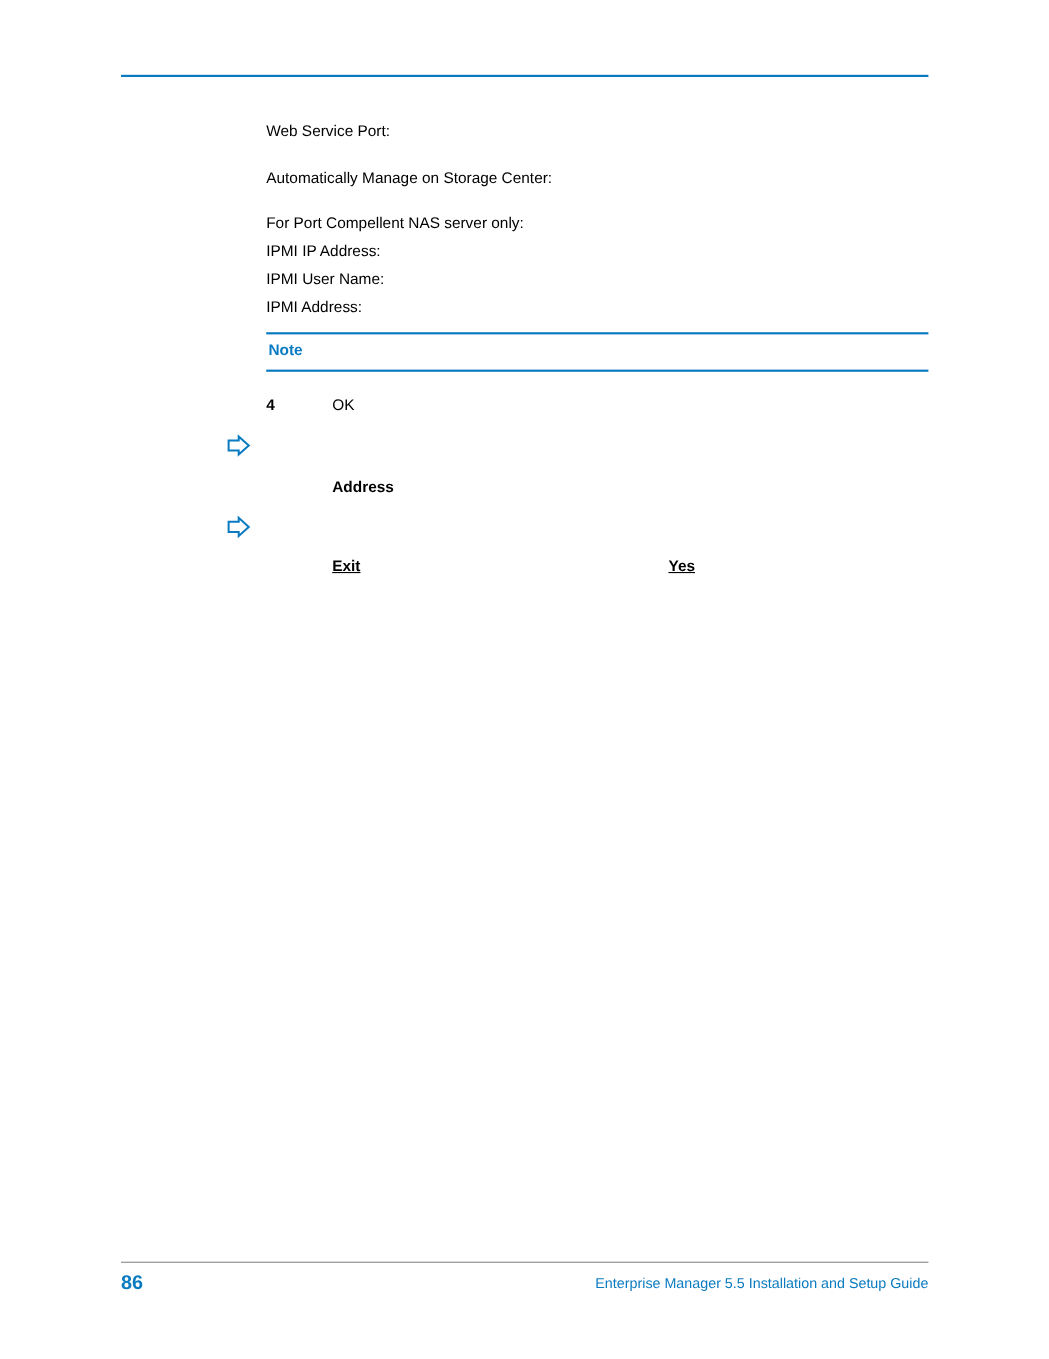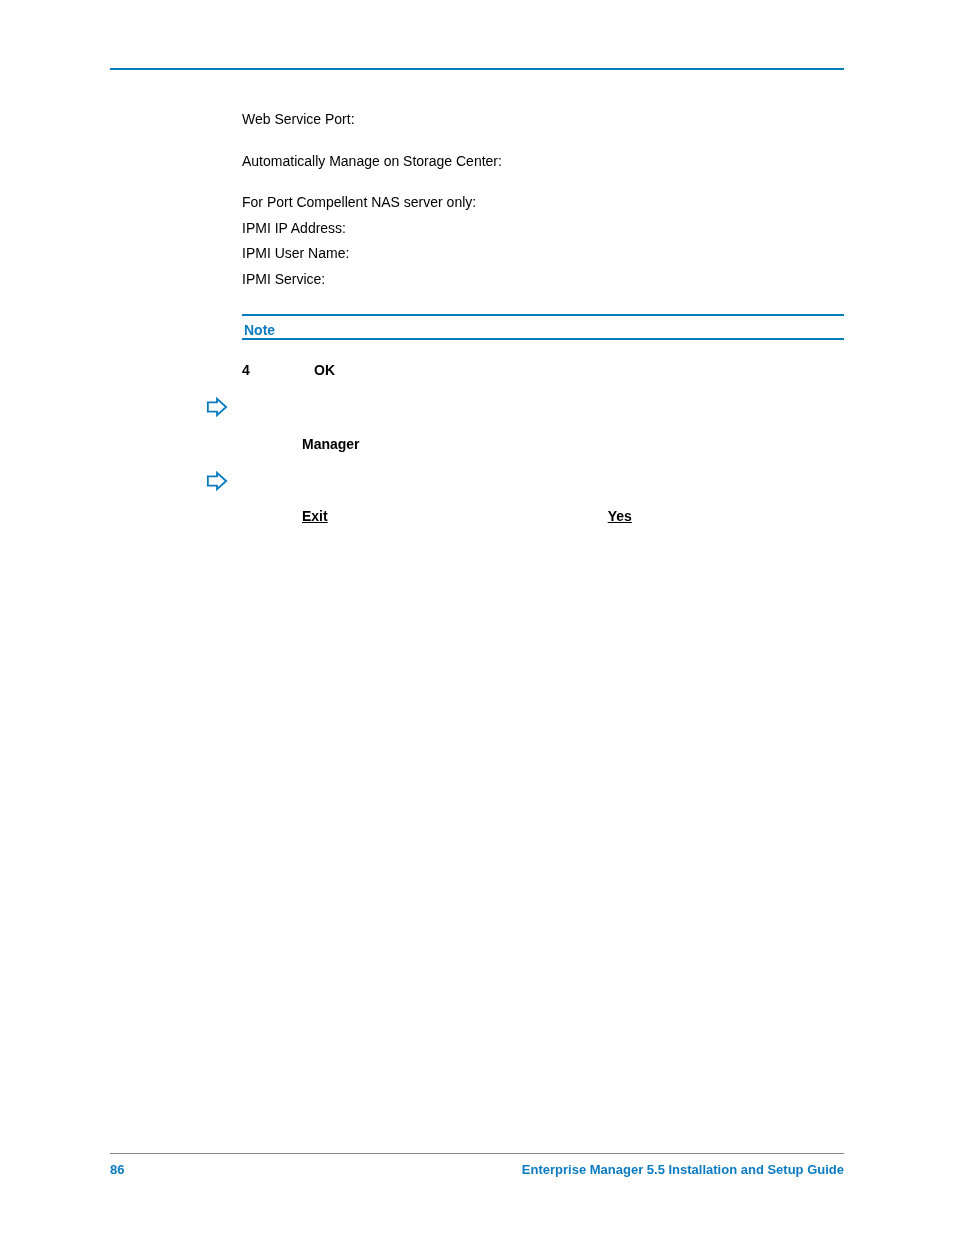--- a/index.html
+++ b/index.html
@@ -29,41 +29,40 @@
   }
   .field-row {
     font-weight: normal;
     margin-bottom: 6px;
     line-height: 1.4;
   }
   .field-row.gap-top {
     margin-top: 22px;
   }
   .note-box {
-    margin-top: 24px;
+    margin-top: 12px;
     border-top: 2px solid #0b7bc1;
     border-bottom: 2px solid #0b7bc1;
-    padding: 6px 0 0 2px;
+    padding: 6px 0 10px 2px;
   }
   .note-label {
     color: #0b7bc1;
     font-weight: bold;
     font-size: 14px;
   }
   .step-row {
     display: flex;
     margin-top: 22px;
   }
   .step-num {
     font-weight: bold;
     width: 60px;
   }
   .step-text {
-    font-weight: bold;
-    margin-left: 12px;
+    font-weight: normal;
   }
   .arrow-section {
     display: flex;
     align-items: flex-start;
     margin-top: 18px;
     margin-left: -36px;
   }
   .arrow-icon {
     width: 22px;
     height: 22px;
@@ -99,60 +98,60 @@
     right: 110px;
     border-top: 1px solid #888;
     padding-top: 8px;
     display: flex;
     justify-content: space-between;
     align-items: center;
   }
   .page-num {
     color: #0b7bc1;
     font-weight: bold;
-    font-size: 13px;
+    font-size: 18px;
   }
   .guide-title {
     color: #0b7bc1;
-    font-weight: bold;
+    font-weight: normal;
     font-size: 13px;
     padding-left: 24px;
   }
 </style>
 </head>
 <body>
 
 <div class="page">
   <div class="top-rule"></div>
 
   <div class="content">
     <div class="indent">
       <div class="field-row">Web Service Port:</div>
       <div class="field-row gap-top">Automatically Manage on Storage Center:</div>
       <div class="field-row gap-top">For Port Compellent NAS server only:</div>
       <div class="field-row">IPMI IP Address:</div>
       <div class="field-row">IPMI User Name:</div>
-      <div class="field-row">IPMI Service:</div>
+      <div class="field-row">IPMI Address:</div>
     </div>
 
     <div class="note-box">
       <span class="note-label">Note</span>
     </div>
 
     <div class="step-row">
       <div class="step-num">4</div>
       <div class="step-text">OK</div>
     </div>
 
     <div class="arrow-section">
       <svg class="arrow-icon" viewBox="0 0 24 24">
         <path d="M2 7 L12 7 L12 3 L22 12 L12 21 L12 17 L2 17 Z" fill="none" stroke="#0b7bc1" stroke-width="2"></path>
       </svg>
       <div class="arrow-content">
-        <div class="action-line">Manager</div>
+        <div class="action-line">Address</div>
       </div>
     </div>
 
     <div class="arrow-section">
       <svg class="arrow-icon" viewBox="0 0 24 24">
         <path d="M2 7 L12 7 L12 3 L22 12 L12 21 L12 17 L2 17 Z" fill="none" stroke="#0b7bc1" stroke-width="2"></path>
       </svg>
       <div class="arrow-content">
         <div class="exit-line">
           <span class="exit-bold">Exit</span>

